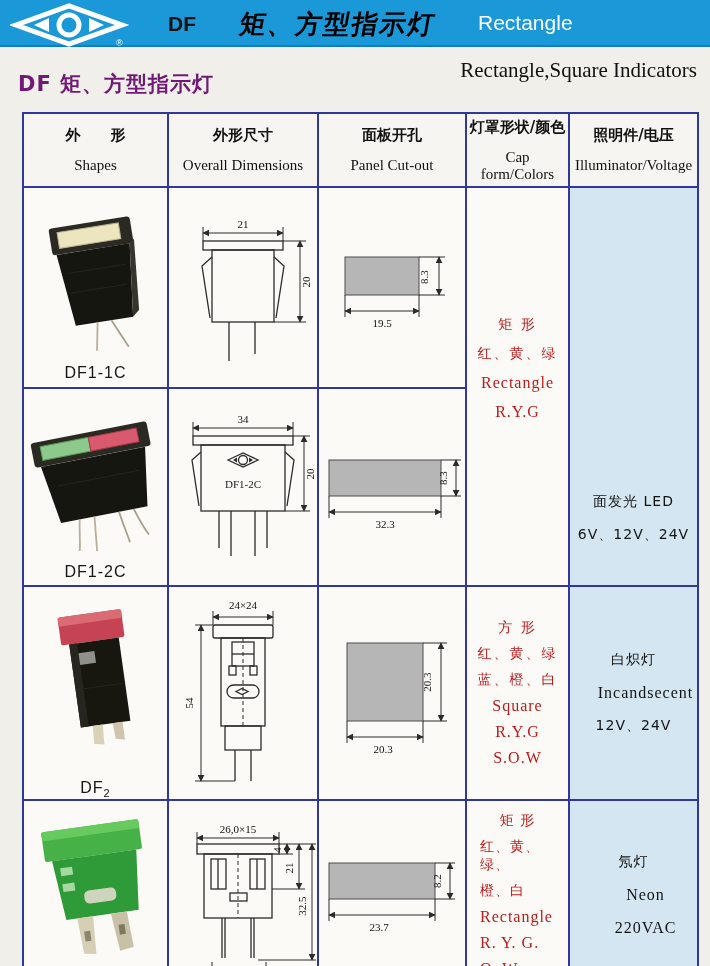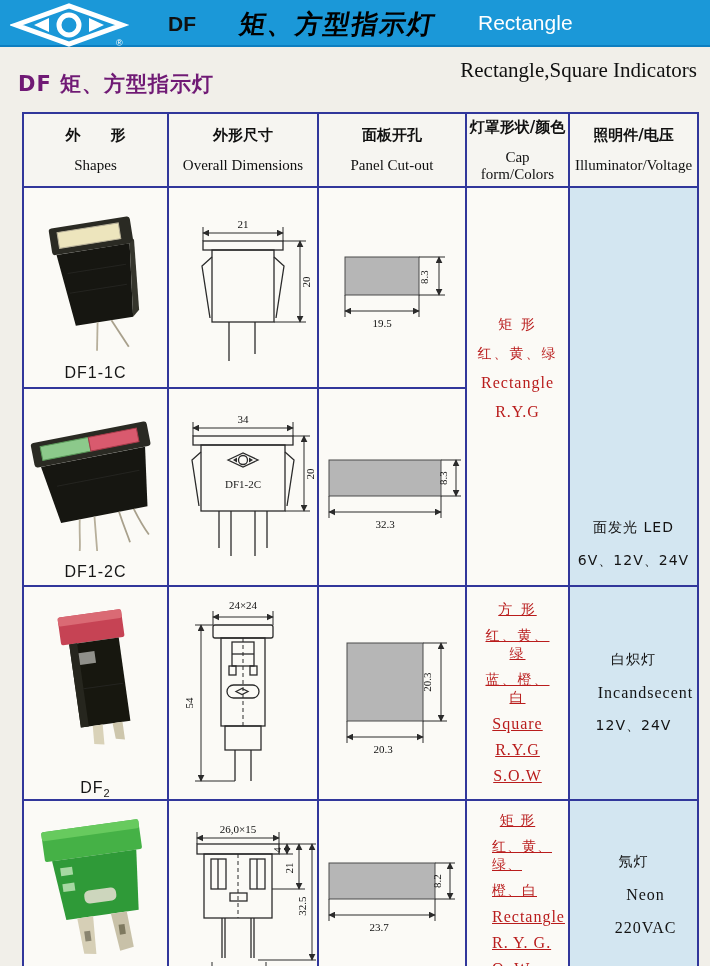--- a/index.html
+++ b/index.html
@@ -28,30 +28,30 @@
                font-family:"Liberation Serif", serif; }
   
   .tbl-wrap { position:absolute; left:22px; top:112px; }
   table { border-collapse: collapse; table-layout: fixed; width:675px; background:#fbfaf6; }
   td, th { border: 2px solid #31379b; padding:0; }
   th { background:#f6f5f1; font-weight:normal; vertical-align:middle; }
   td { vertical-align: middle; text-align:center; }
   .h-cn { font-size:15px; color:#111; font-family:"DejaVu Sans", sans-serif; font-weight:bold; margin-bottom:12px; }
   .h-en { font-size:15px; color:#111; font-family:"Liberation Serif", serif; }
   .c-ill { background:#d3e6f1; }
-  .c-ill-merged { vertical-align: bottom; }
+  .c-ill-merged { vertical-align: bottom; padding-bottom:26px; }
   .c-cap-merged { padding-bottom:36px; }
   .model { font-family:Liberation Sans, sans-serif; font-size:16px; color:#151515; margin-top:12px; letter-spacing:1px; }
   .model sub { font-size:11px; }
   .photo-wrap svg { display:block; margin:0 auto; }
   .cap-line { font-size:14px; color:#b91c1c; margin:11px 0; font-family:"DejaVu Sans", sans-serif; letter-spacing:2px;}
   .cap-line.en { font-family:"Liberation Serif", serif; font-size:16px; letter-spacing:1px; }
   .ill-line { font-size:14px; color:#131313; margin:15px 0; font-family:"DejaVu Sans", sans-serif; letter-spacing:1px;}
   .ill-line.en { font-family:"Liberation Serif", serif; font-size:16px;margin-left:24px; }
-  .cap-tight .cap-line { margin:8px 12px;text-decoration:underline; }
+  .cap-tight .cap-line { margin:8px 0; }
   .cap-left { text-align:left; padding-left:13px; }
   .cap-left .cap-line { letter-spacing:1px; }
   .cap-left .l0 { text-align:center; padding-right:13px; }
   
   .ol rect, .ol path, .ol line, .ol polygon, .ol circle { stroke:#2b2b2b; stroke-width:1.3; fill:none; }
   .dl line { stroke:#2b2b2b; stroke-width:1; }
   .dt { font-family:"Liberation Serif", serif; font-size:11px; fill:#111; }
   .bodytxt { font-family:"Liberation Serif", serif; font-size:11px; fill:#222; }
   .cut { fill:#b6b6b6; stroke:#4a4a4a; stroke-width:1; }
 </style>

